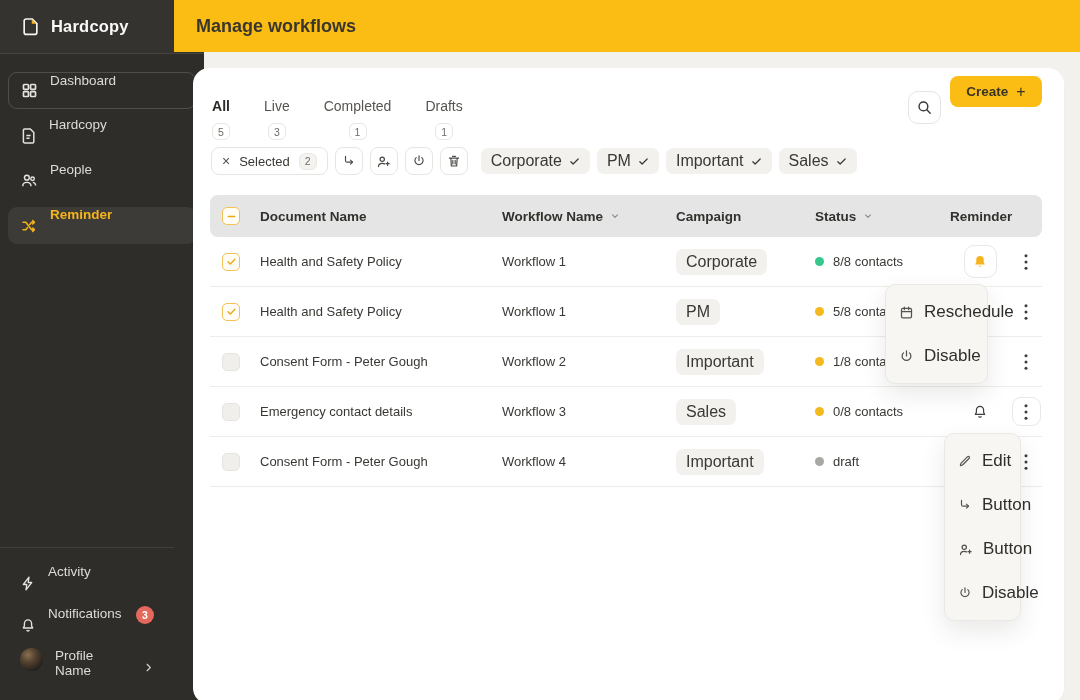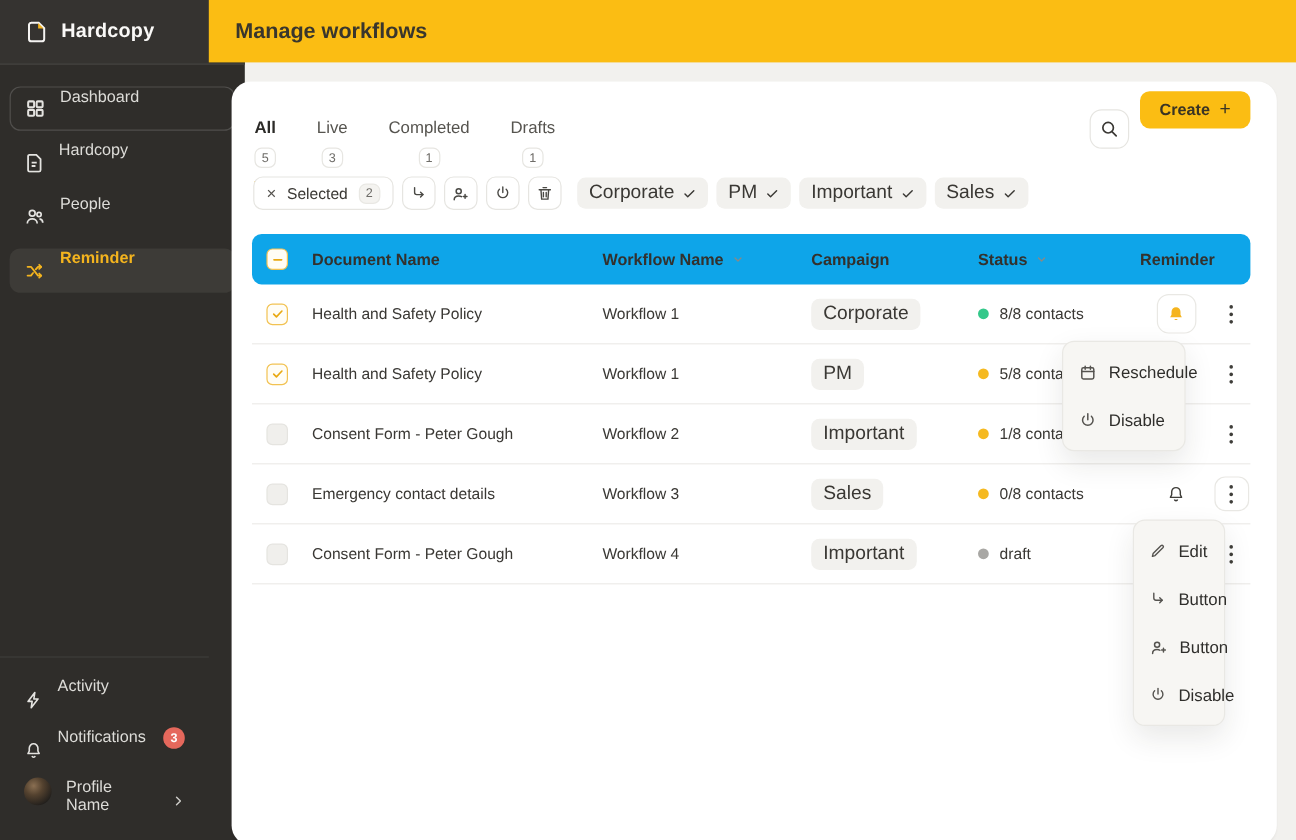--- a/index.html
+++ b/index.html
@@ -45,21 +45,21 @@
   .filter-row { position:absolute; left:18px; top:79px; display:flex; align-items:center; gap:7px; }
   .selected-btn { height:28px; display:flex; align-items:center; gap:9px; padding:0 10px; background:#fff; border:1px solid #E6E5E1; border-radius:8px; font-size:13px; color:#3A3834; cursor:pointer; }
   .selected-btn .count-badge { background:#F4F3F0; border-color:#E9E8E4; }
   .icon-btn { width:28px; height:28px; background:#fff; border:1px solid #E6E5E1; border-radius:8px; display:flex; align-items:center; justify-content:center; cursor:pointer; color:#4A4945; }
   .chip-group { display:flex; gap:7px; margin-left:6px; }
   .chip { height:26px; display:flex; align-items:center; gap:7px; padding:0 10px; background:#F2F1EE; border-radius:7px; font-size:16px; color:#3A3834; cursor:pointer; }
 
   
   .table { position:absolute; left:17px; top:127px; width:832px; }
   .t-head, .t-row { display:grid; grid-template-columns:50px 242px 174px 139px 135px 60px 1fr; align-items:center; }
-  .t-head { height:42px; background:#0ea5e9; border-radius:8px; font-size:13.5px; font-weight:700; color:#33312D; }
+  .t-head { height:42px; background:#e5e5e5; border-radius:8px; font-size:13.5px; font-weight:700; color:#33312D; }
   .t-row { height:50px; border-bottom:1px solid #EDECE9; font-size:13px; color:#3A3834; }
   .cell-check { padding-left:12px; }
   .th-flex { display:flex; align-items:center; gap:7px; }
   .sort-chev { color:#8A8985; }
   .chip-cell { display:flex; }
   .status-cell { display:flex; align-items:center; gap:9px; }
   .dot { width:9px; height:9px; border-radius:50%; }
   .dot.green { background:#34C88A; } .dot.yellow { background:#F5B920; } .dot.gray { background:#A8A7A4; }
   .reminder-cell { display:flex; justify-content:center; }
   .kebab-cell { display:flex; justify-content:center; }
@@ -69,21 +69,21 @@
 
   
   .cbx { width:18px; height:18px; border-radius:5px; display:flex; align-items:center; justify-content:center; cursor:pointer; }
   .cbx.sel { background:#FFFDF6; border:1.5px solid #F2C252; color:#E9A913; }
   .cbx.empty { background:#F0EFEC; border:1px solid #E5E4E0; }
 
   
   .menu { position:absolute; background:#F7F6F3; border:1px solid #E9E8E4; border-radius:10px; box-shadow:0 10px 24px rgba(40,38,34,.10); z-index:5; padding:5px 0; }
   .menu-1 { left:885px; top:284px; width:103px; }
   .menu-2 { left:944px; top:433px; width:77px; }
-  .menu-item { display:flex; align-items:center; gap:10px; padding:12px 13px; font-size:14px; color:#2F2E2B; cursor:pointer; white-space:nowrap; }
+  .menu-item { display:flex; align-items:center; gap:10px; padding:12px 13px; font-size:17px; color:#2F2E2B; cursor:pointer; white-space:nowrap; }
   .menu-item .icon { color:#55534F; }
 </style>
 </head>
 <body>
 
 <div class="app">
 
   <aside class="sidebar">
     <div class="logo-row">
       <span class="icon">

